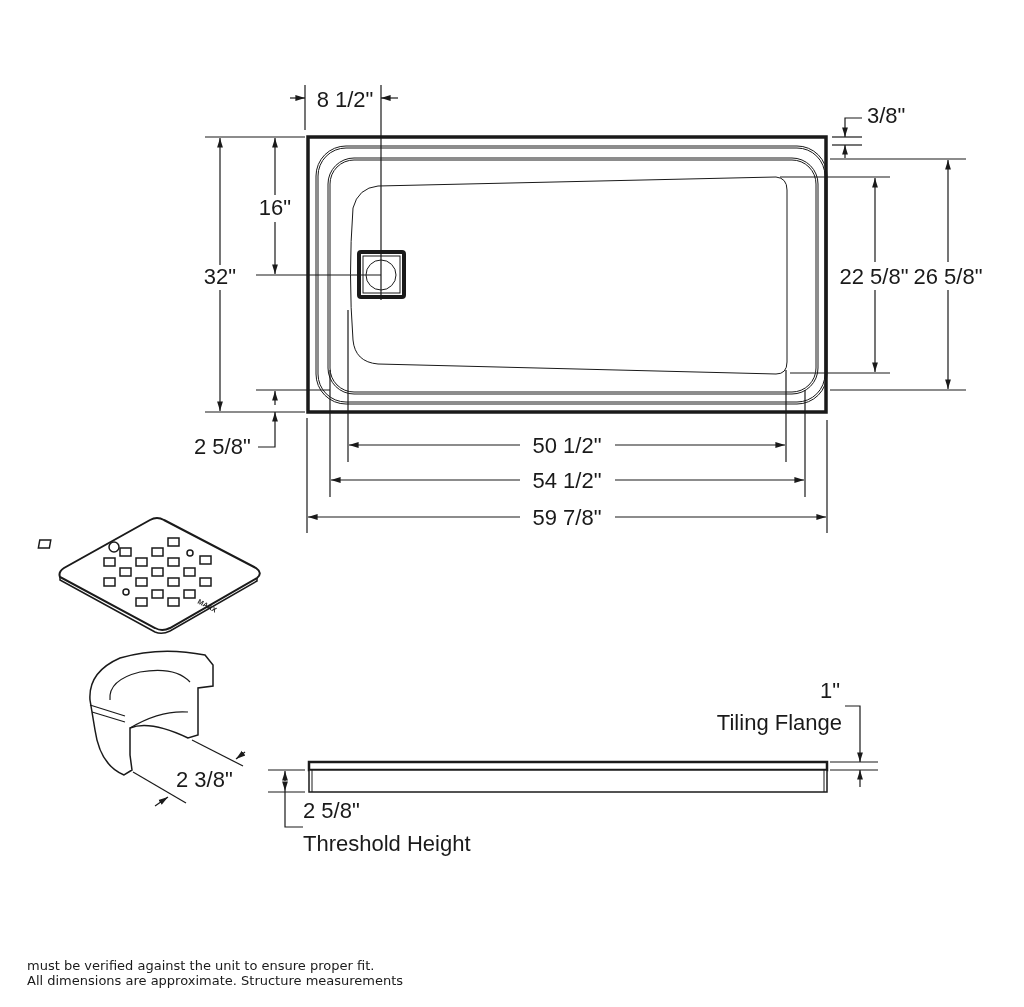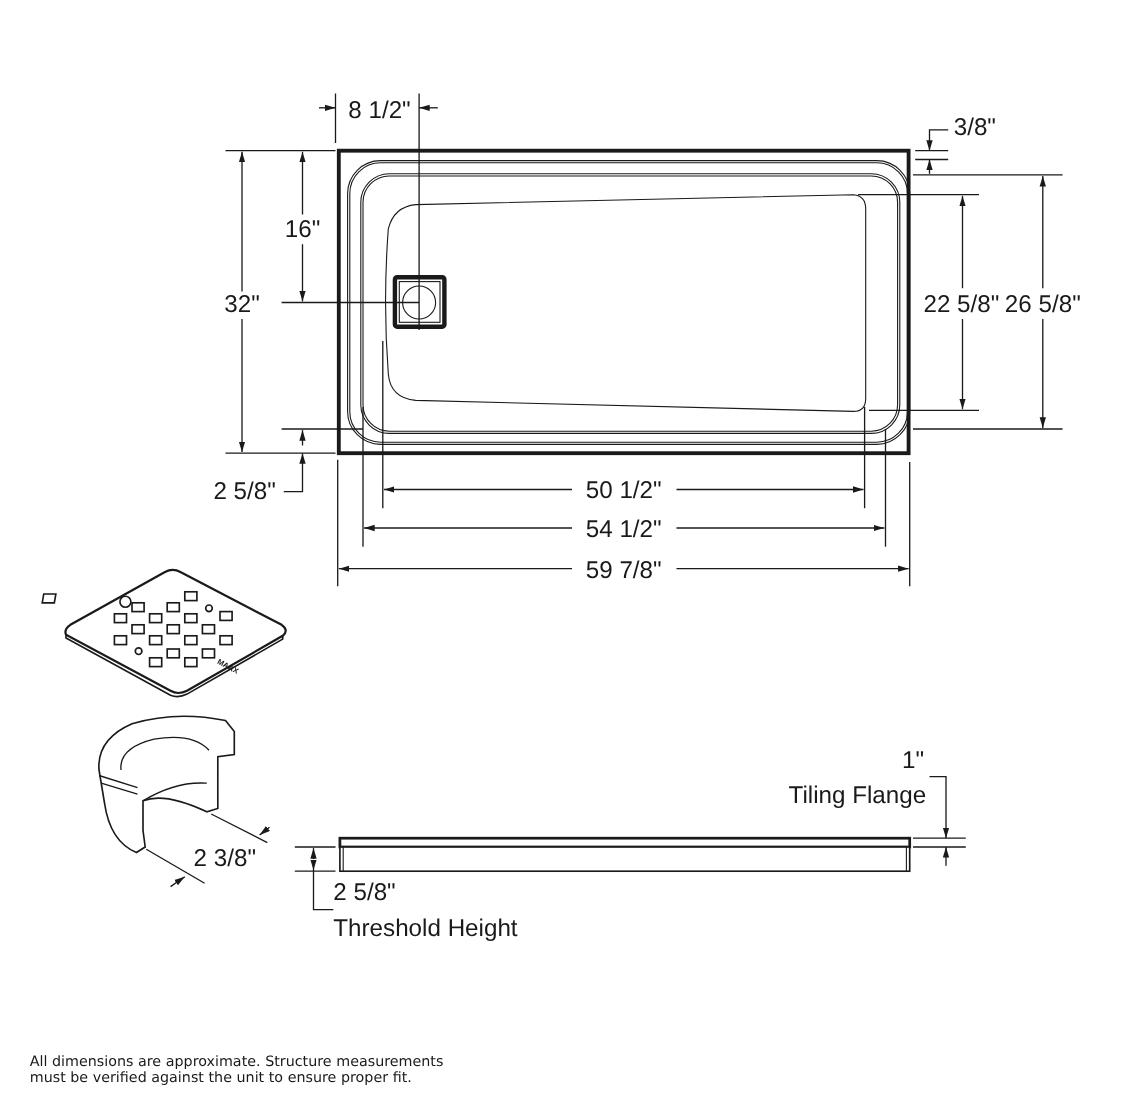--- a/index.html
+++ b/index.html
@@ -156,15 +156,15 @@
     <line x1="830" y1="762" x2="878" y2="762" class="ln"></line>
     <line x1="830" y1="770" x2="878" y2="770" class="ln"></line>
     <polyline points="845,706 860,706 860,762" class="ln" marker-end="url(#ah)"></polyline>
     <line x1="860" y1="787" x2="860" y2="770" class="ln" marker-end="url(#ah)"></line>
     <text x="840" y="698" text-anchor="end" class="lbl">1"</text>
     <text x="842" y="730" text-anchor="end" class="lbl">Tiling Flange</text>
   </g>
 </svg>
 
 <div class="note">
+  <div>must be verified against the unit to ensure proper fit.</div>
   <div>All dimensions are approximate. Structure measurements</div>
-  <div>must be verified against the unit to ensure proper fit.</div>
 </div>
 
 </body></html>

